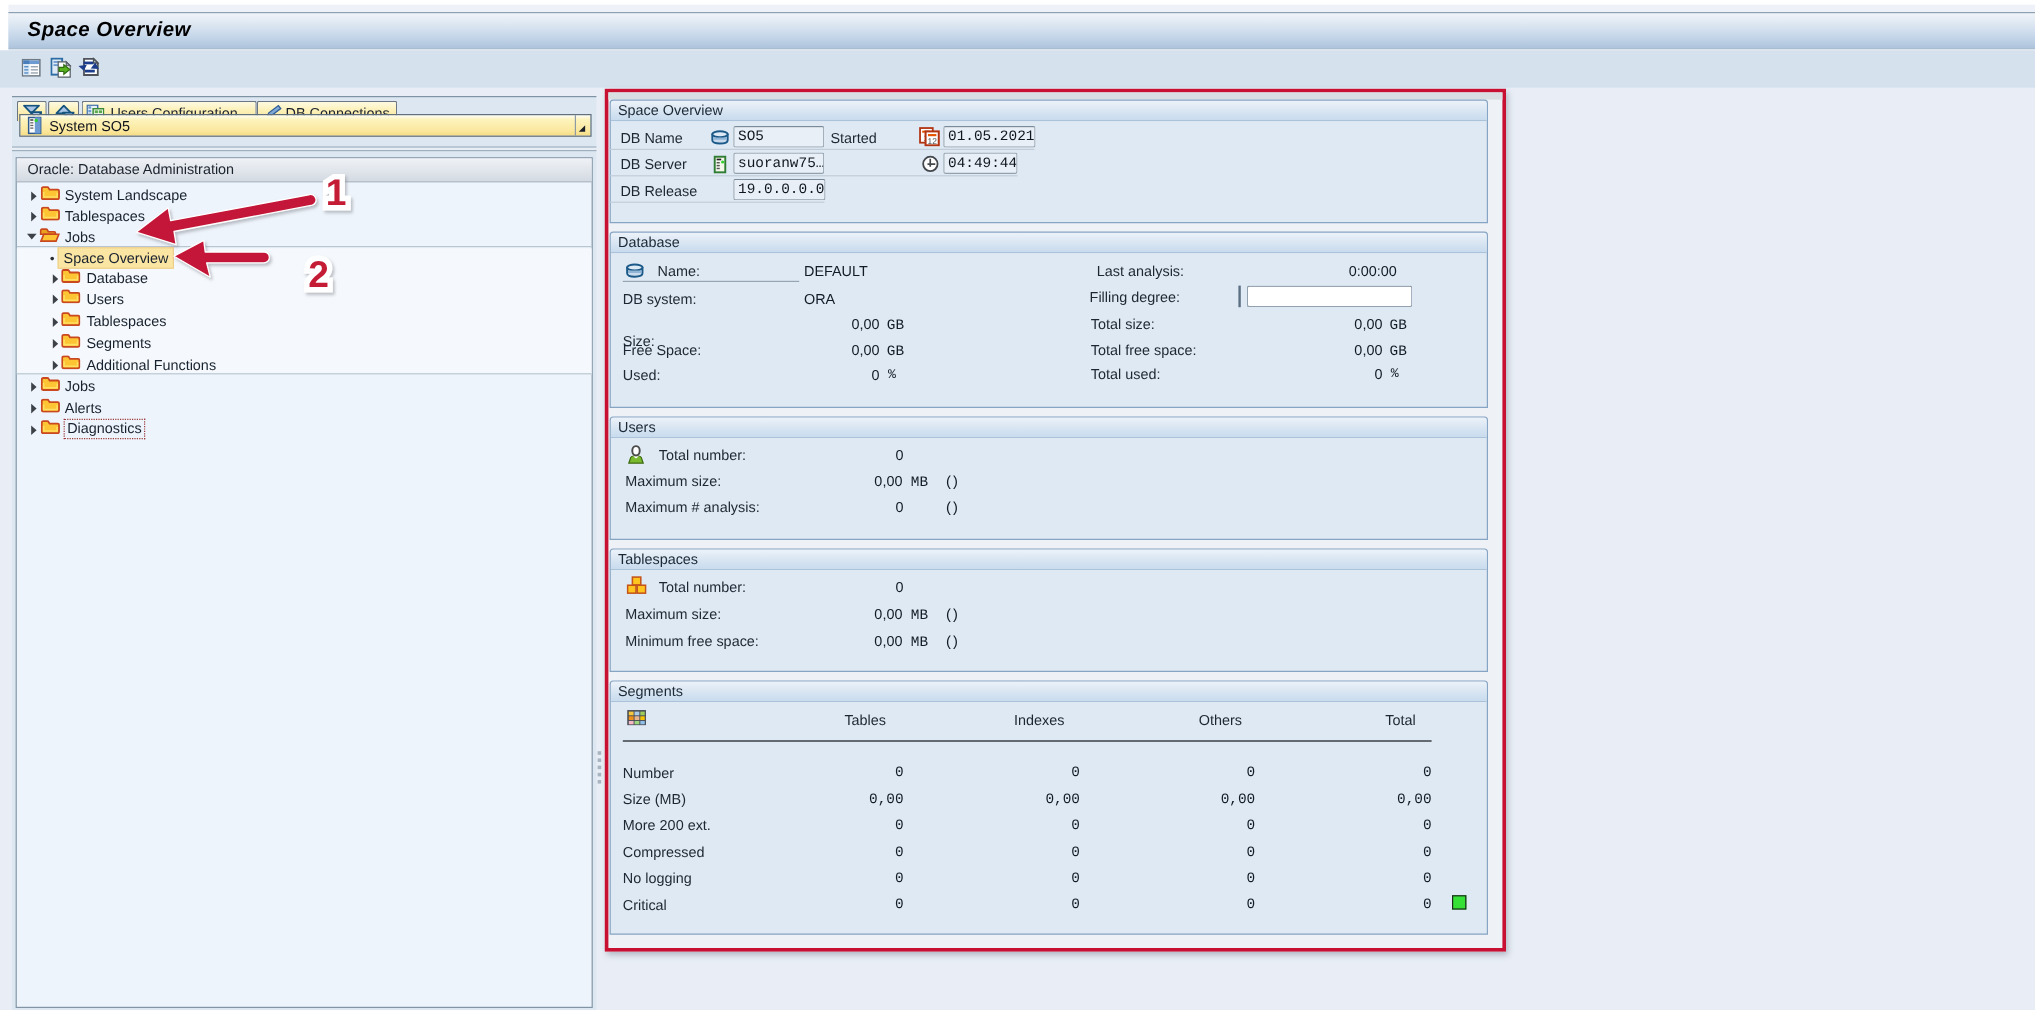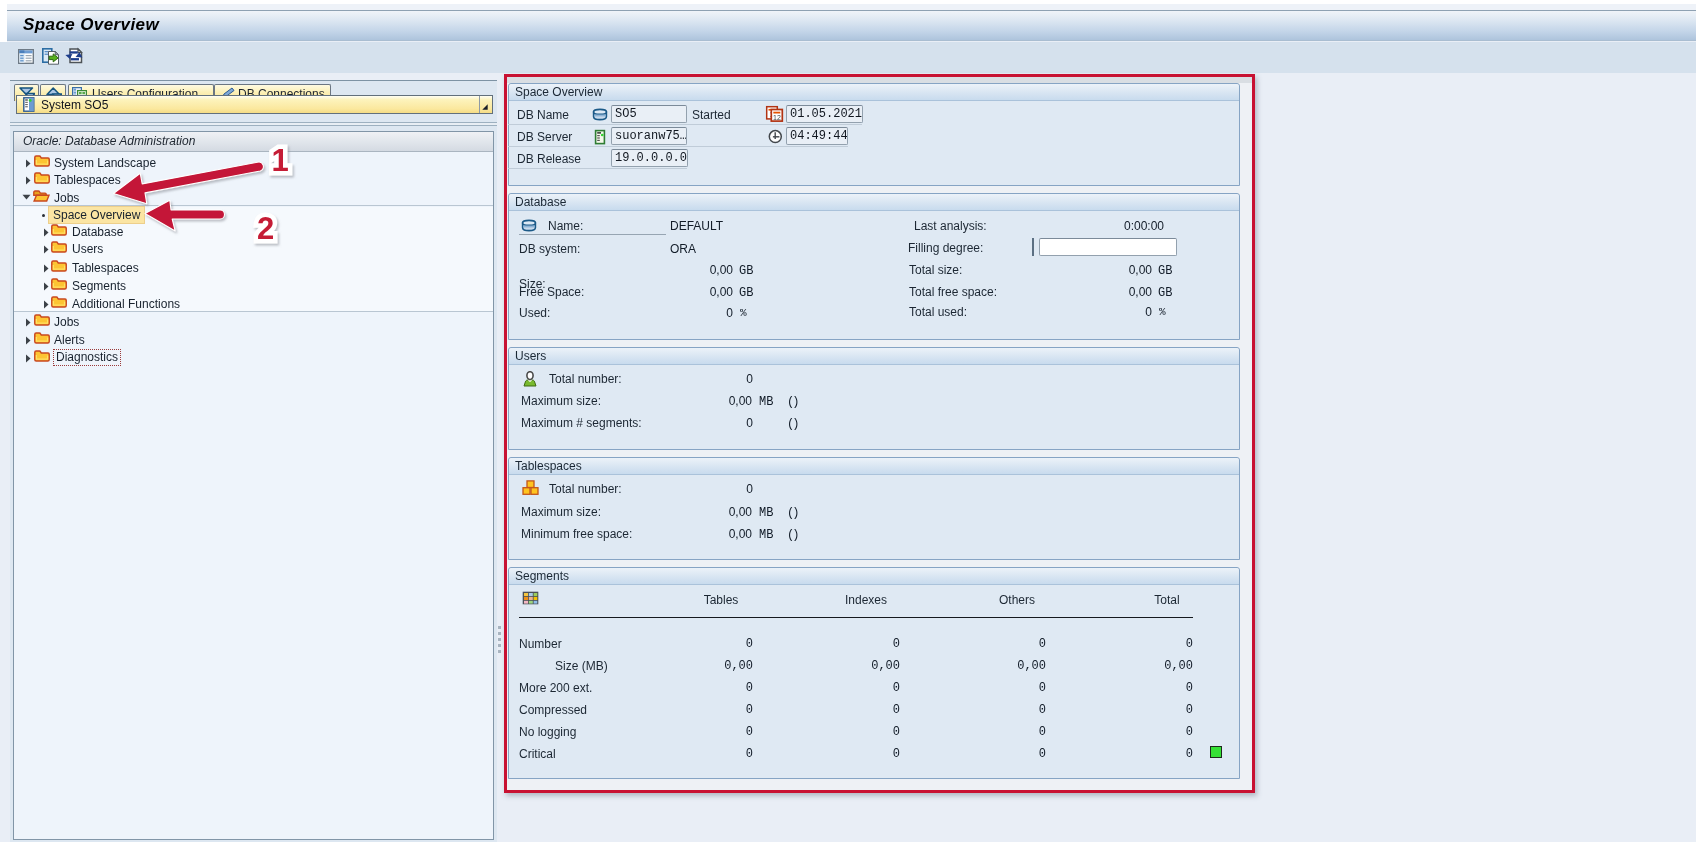--- a/index.html
+++ b/index.html
@@ -12,21 +12,21 @@
 #titlebar .t{position:absolute;left:16px;top:4px;font-size:17px;font-weight:bold;font-style:italic;color:#000;letter-spacing:.4px;}
 #toolbar{left:0;top:42px;width:1696px;height:31px;background:#d5e1ed;}
 #leftpanel{left:10px;top:80px;width:487px;height:762px;background:#dde7f1;border-top:1px solid #7e93a4;}
 .tab{position:absolute;top:3px;height:16px;background:linear-gradient(#fefae2,#fcf0b6 45%,#f8e49a);border:1px solid #6b7682;border-bottom:none;border-radius:2px 2px 0 0;font-size:12px;color:#1c232e;}
 .tab .lbl{position:absolute;top:2px;white-space:nowrap;}
 #combo{position:absolute;left:6px;top:14px;width:475px;height:17px;border:1px solid #62707c;background:linear-gradient(#fffef4,#fdf3bc 22%,#fbe89e 75%,#f5dc85);}
 #combo .txt{position:absolute;left:24px;top:1.5px;font-size:12px;color:#10131c;}
 #combo .div{position:absolute;right:12px;top:0;width:1px;height:17px;background:#8e9aa5;}
 #splitline{position:absolute;left:0;top:41px;width:487px;height:2px;background:#e8eef4;border-top:1px solid #9db0c0;border-bottom:1px solid #9db0c0;}
 #treebox{position:absolute;left:3px;top:50px;width:479px;height:707px;border:1px solid #8195a7;background:#eef4fb;}
-#treehead{position:absolute;left:0;top:0;width:100%;height:19px;background:linear-gradient(#eff1f5,#e0e5eb 55%,#d4dae2);border-bottom:1px solid #aab5c0;font-style:italic;}
+#treehead{position:absolute;left:0;top:0;width:100%;height:19px;background:linear-gradient(#eff1f5,#e0e5eb 55%,#d4dae2);border-bottom:1px solid #aab5c0;}
 #treehead span{position:absolute;left:9px;top:2px;font-size:12px;color:#1c242e;}
 .trow{position:absolute;height:18px;line-height:18px;font-size:12px;color:#18222e;white-space:nowrap;}
 .tsep{position:absolute;left:0;width:479px;height:1px;background:#b9c6d2;}
 #subband{position:absolute;left:0;top:75px;width:479px;height:105px;background:#f5f9fd;}
 .sect{position:absolute;left:508px;width:730px;border:1px solid #86a4c4;border-radius:3px 3px 0 0;background:#dfe9f3;}
 .shead{position:absolute;left:0;top:0;width:100%;height:16px;background:linear-gradient(#ecf2f9,#d8e5f2 55%,#c8dbee);border-bottom:1px solid #aac2da;border-radius:3px 3px 0 0;}
 .shead span{position:absolute;left:6px;top:1px;font-size:12px;color:#1b2835;}
 .lb{position:absolute;font-size:12px;color:#1c2733;white-space:nowrap;}
 .vv{position:absolute;font-size:12px;color:#121c28;white-space:nowrap;}
 .vr{position:absolute;font-size:12px;color:#121c28;text-align:right;white-space:nowrap;}
@@ -185,21 +185,21 @@
     <path d="M1 15 L2.6 10.2 Q3.3 9 5 9 H9 Q10.7 9 11.4 10.2 L13 15 Z" fill="#79ba2e" stroke="#3f6b12" stroke-width="1"></path>
     <path d="M4.6 9.2 L7 11 L9.4 9.2 Z" fill="#fff"></path>
     <ellipse cx="7" cy="4.6" rx="3.1" ry="3.9" fill="#fff" stroke="#4a4a4a" stroke-width="1.6"></ellipse>
   </svg>
   <div class="lb" style="left:549px;top:372px;">Total number:</div>
   <div class="vr" style="left:653px;top:372px;width:100px;">0</div>
   <div class="lb" style="left:521px;top:394px;">Maximum size:</div>
   <div class="vr" style="left:652px;top:394px;width:100px;">0,00</div>
   <div class="vv mn" style="left:759px;top:395px;">MB</div>
   <div class="vv mn" style="left:787px;top:395px;letter-spacing:-2px;">()</div>
-  <div class="lb" style="left:521px;top:416px;">Maximum # segments:</div>
+  <div class="lb" style="left:521px;top:416px;">Maximum # analysis:</div>
   <div class="vr" style="left:653px;top:416px;width:100px;">0</div>
   <div class="vv mn" style="left:787px;top:417px;letter-spacing:-2px;">()</div>
 </div>
 <div id="s4c">
   <svg class="ic" style="left:522px;top:480px;" width="17" height="16" viewBox="0 0 17 16">
     <rect x="5" y="0.9" width="7" height="6.6" fill="#ffc41f" stroke="#c4551a" stroke-width="1.3"></rect>
     <rect x="1" y="7.7" width="7" height="6.6" fill="#ffc41f" stroke="#c4551a" stroke-width="1.3"></rect>
     <rect x="9" y="7.7" width="7" height="6.6" fill="#ffc41f" stroke="#c4551a" stroke-width="1.3"></rect>
   </svg>
   <div class="lb" style="left:549px;top:482px;">Total number:</div>
@@ -225,21 +225,21 @@
     <rect x="2" y="9.8" width="4" height="2.8" fill="#f4b8c4"></rect>
     <rect x="6.8" y="9.8" width="4" height="2.8" fill="#9ed67e"></rect>
     <rect x="11.6" y="9.8" width="3.7" height="2.8" fill="#90bfe8"></rect>
   </svg>
   <div class="lb" style="left:671px;top:593px;width:100px;text-align:center;">Tables</div>
   <div class="lb" style="left:816px;top:593px;width:100px;text-align:center;">Indexes</div>
   <div class="lb" style="left:967px;top:593px;width:100px;text-align:center;">Others</div>
   <div class="lb" style="left:1117px;top:593px;width:100px;text-align:center;">Total</div>
   <div class="abs" style="left:519px;top:617px;width:674px;height:1px;background:#15191e;"></div>
   <div class="lb" style="left:519px;top:637px;">Number</div>
-  <div class="lb" style="left:519px;top:659px;margin-left:36px;">Size (MB)</div>
+  <div class="lb" style="left:519px;top:659px;">Size (MB)</div>
   <div class="lb" style="left:519px;top:681px;">More 200 ext.</div>
   <div class="lb" style="left:519px;top:703px;">Compressed</div>
   <div class="lb" style="left:519px;top:725px;">No logging</div>
   <div class="lb" style="left:519px;top:747px;">Critical</div>
   <div class="vr mn" style="left:653px;top:637px;width:100px;">0</div>
   <div class="vr mn" style="left:800px;top:637px;width:100px;">0</div>
   <div class="vr mn" style="left:946px;top:637px;width:100px;">0</div>
   <div class="vr mn" style="left:1093px;top:637px;width:100px;">0</div>
   <div class="vr mn" style="left:653px;top:659px;width:100px;">0,00</div>
   <div class="vr mn" style="left:800px;top:659px;width:100px;">0,00</div>

